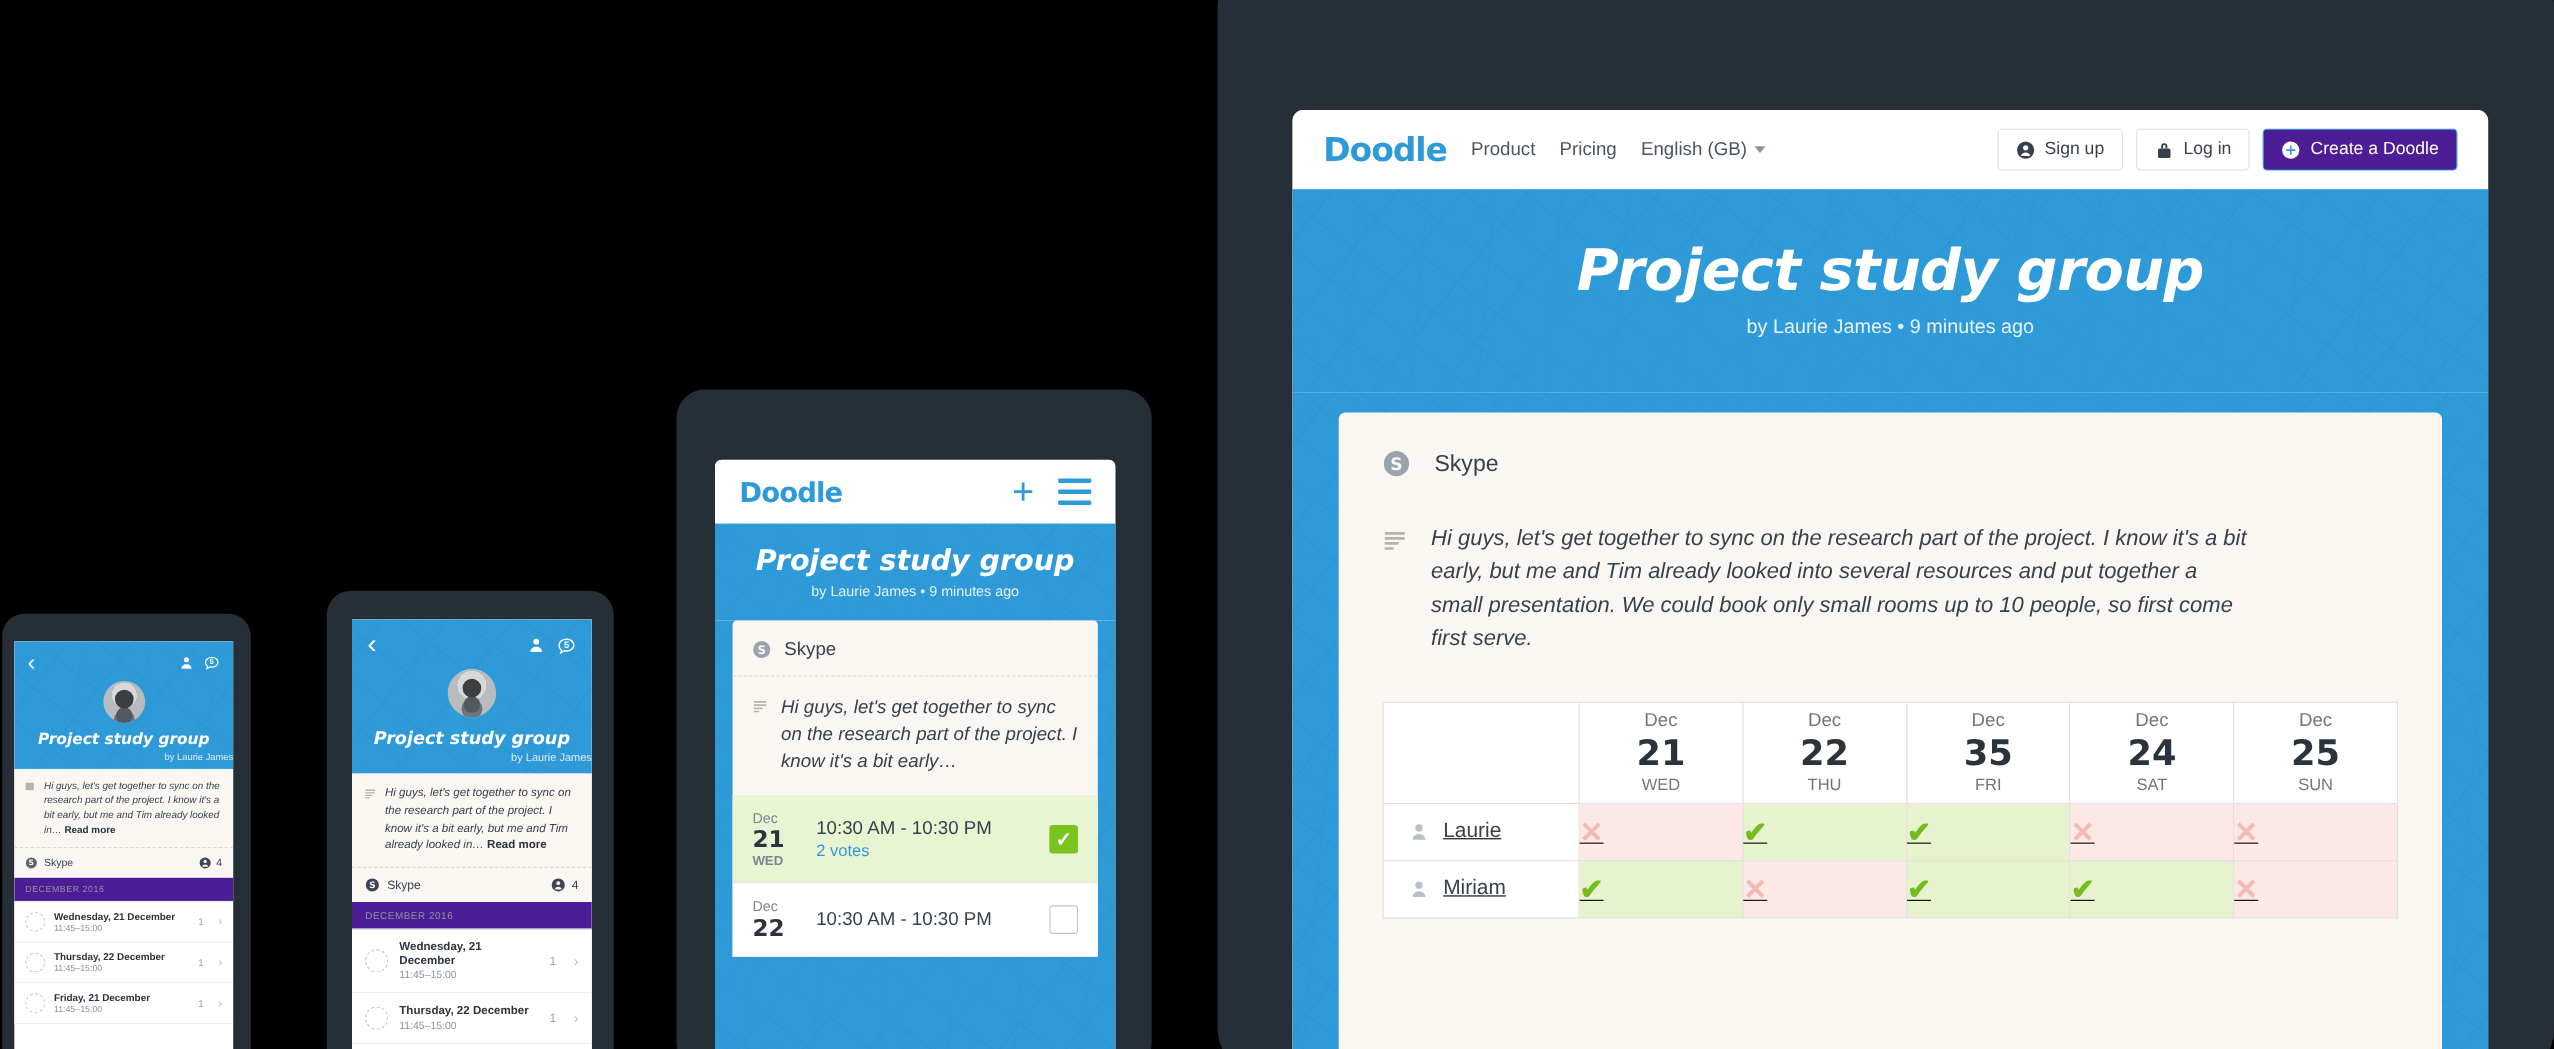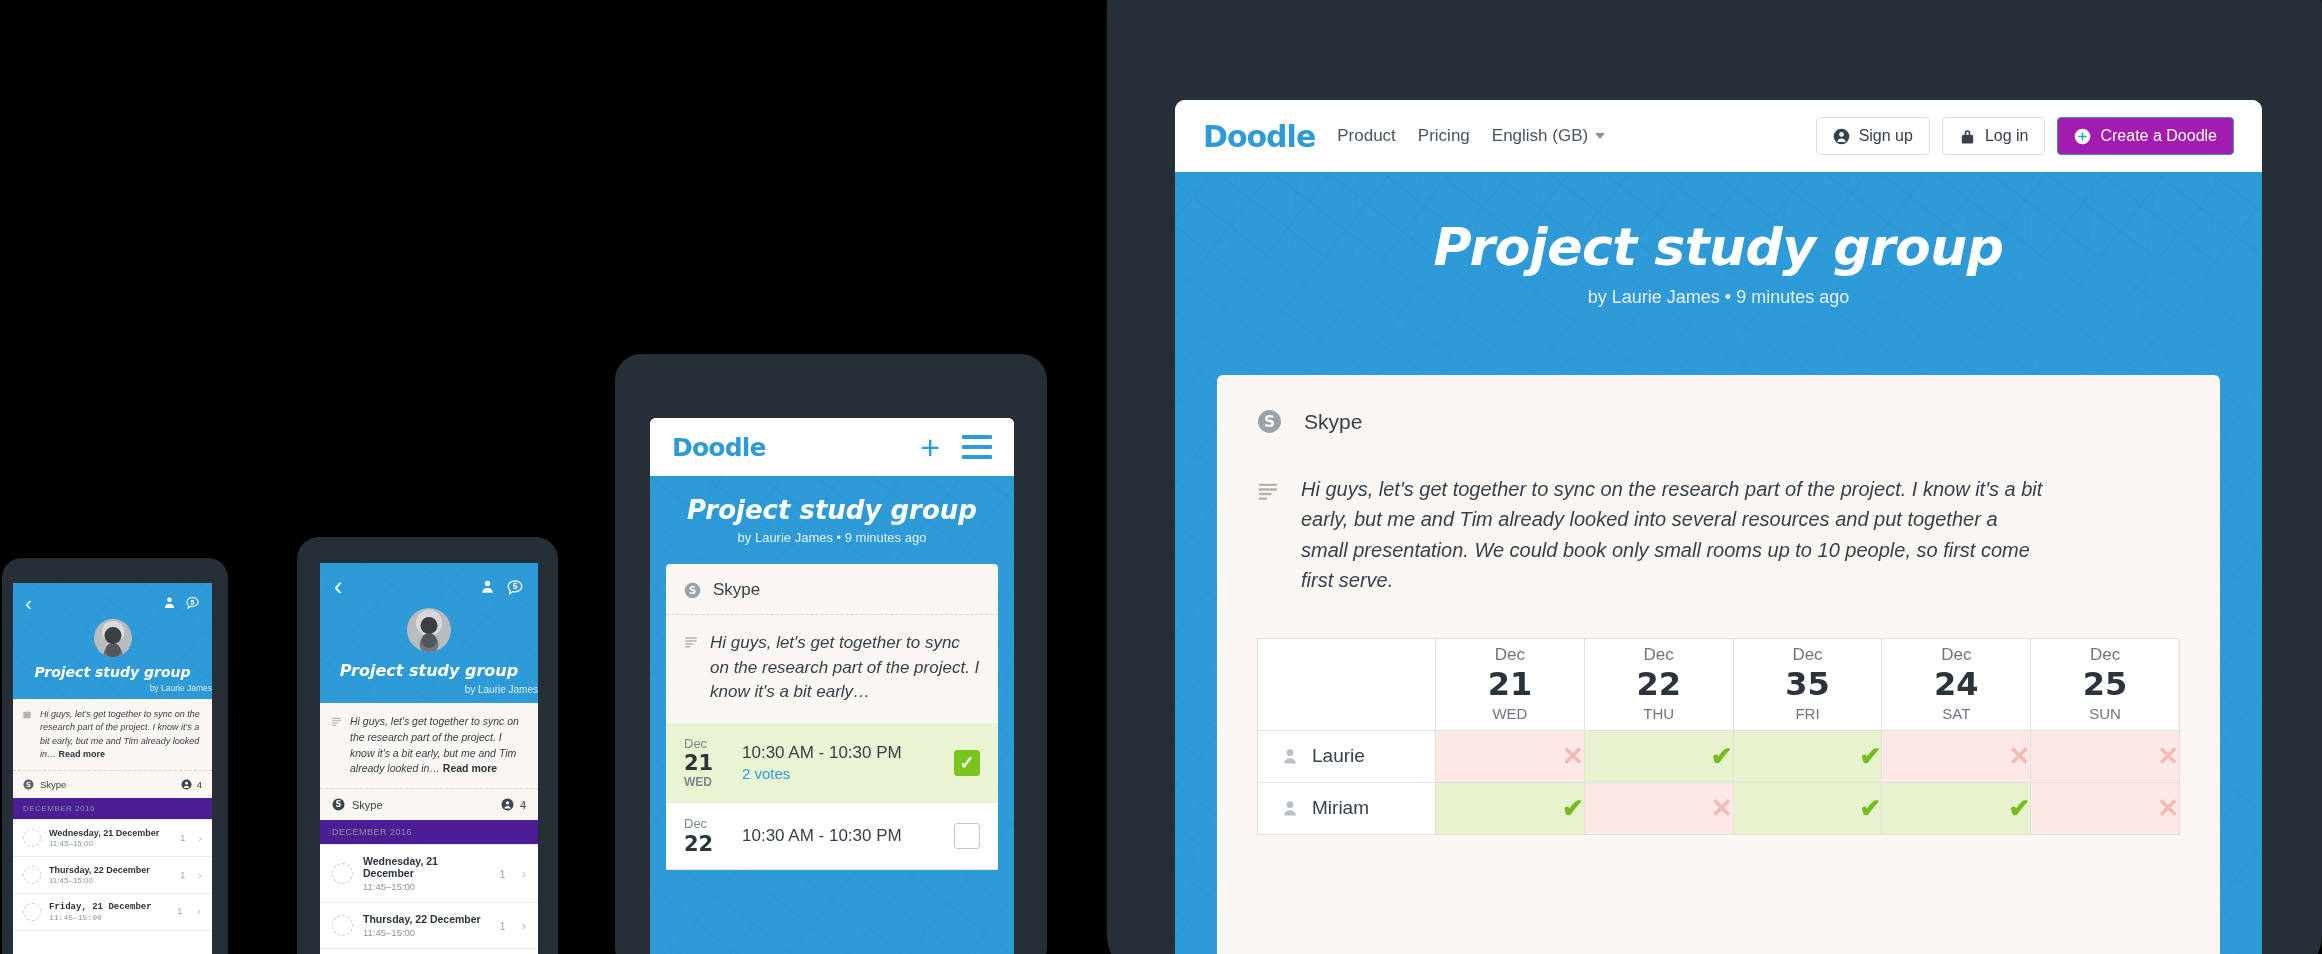--- a/index.html
+++ b/index.html
@@ -51,21 +51,21 @@
   }
   .dk-navlink { font-size: 17px; color: #4a5560; margin-right: 22px; white-space: nowrap; }
   .dk-lang { font-size: 17px; color: #4a5560; display: flex; align-items: center; gap: 7px; white-space: nowrap; }
   .caret { width: 0; height: 0; border-left: 5px solid transparent; border-right: 5px solid transparent; border-top: 6px solid #8a949e; }
   .dk-nav-spacer { flex: 1; }
   .btn {
     display: flex; align-items: center; gap: 9px; height: 38px; padding: 0 16px;
     border-radius: 4px; font-size: 16px; white-space: nowrap;
   }
   .btn-outline { border: 1px solid #dcdfe3; color: #38414b; background: #fff; margin-right: 12px; }
-  .btn-primary { background: #a21caf; color: #fff; border: 1px solid #2f9ad8; }
+  .btn-primary { background: #4c1d95; color: #fff; border: 1px solid #2f9ad8; }
   .ic { width: 17px; height: 17px; flex: 0 0 17px; display: block; }
 
   .dk-hero { height: 185px; display: flex; flex-direction: column;
              align-items: center; justify-content: center; }
   .dk-hero h1 {
     font-family: "DejaVu Sans", sans-serif;
     font-style: italic; font-weight: bold; font-size: 52px; color: #fff;
     letter-spacing: -.5px; line-height: 1;
   }
   .dk-hero .sub { font-size: 18px; color: #e6f1fa; margin-top: 14px; }
@@ -83,21 +83,21 @@
     max-width: 745px;
   }
 
   .dk-table { margin-top: 42px; width: 100%; border-collapse: collapse; table-layout: fixed; }
   .dk-table td, .dk-table th { border: 1px solid #e4e0dc; padding: 0; }
   .dk-table .namecol { width: 178px; background: #fff; }
   .dk-table thead td { background: #fff; height: 92px; vertical-align: middle; text-align: center; }
   .hd-mon { font-size: 17px; color: #6d7680; line-height: 1.3; }
   .hd-day { font-size: 32px; font-weight: bold; color: #2b333c; line-height: 1.15; font-family: "DejaVu Sans", sans-serif; }
   .hd-dow { font-size: 15px; color: #6d7680; line-height: 1.4; }
-  .dk-table tbody td { height: 52px; text-align: right; vertical-align: middle; }
+  .dk-table tbody td { height: 52px; text-align: left; vertical-align: middle; text-decoration: underline; }
   .cell-yes { background: #e7f3cf; }
   .cell-no  { background: #fce8e6; }
   .mk { font-size: 26px; font-weight: bold; line-height: 1; }
   .mk-yes { color: #74bc20; }
   .mk-no  { color: #f4b9b2; }
   .pname { display: flex; align-items: center; gap: 12px; padding-left: 22px; font-size: 19px; color: #37414c; }
 
   
   #d3-bezel { left: 615px; top: 354px; width: 432px; height: 620px; border-radius: 26px; }
   #d3-screen { left: 650px; top: 418px; width: 364px; height: 556px; border-radius: 6px 6px 0 0; }
@@ -231,21 +231,21 @@
     </div>
     <div class="ph-item" style="padding:8px 10px;gap:8px;">
       <span class="ph-circ" style="width:18px;height:18px;"></span>
       <span class="ph-it-main">
         <span class="ph-it-t" style="font-size:9px;display:block;">Thursday, 22 December</span>
         <span class="ph-it-s" style="font-size:8px;display:block;margin-top:1px;">11:45–15:00</span>
       </span>
       <span class="ph-it-n" style="font-size:9px;">1</span>
       <span class="ph-chev" style="font-size:11px;margin-left:5px;">›</span>
     </div>
-    <div class="ph-item" style="padding:8px 10px;gap:8px;font-family:Liberation Mono, monospace;">
+    <div class="ph-item" style="padding:8px 10px;gap:8px;">
       <span class="ph-circ" style="width:18px;height:18px;"></span>
       <span class="ph-it-main">
         <span class="ph-it-t" style="font-size:9px;display:block;">Friday, 21 December</span>
         <span class="ph-it-s" style="font-size:8px;display:block;margin-top:1px;">11:45–15:00</span>
       </span>
       <span class="ph-it-n" style="font-size:9px;">1</span>
       <span class="ph-chev" style="font-size:11px;margin-left:5px;">›</span>
     </div>
   </div>
 

